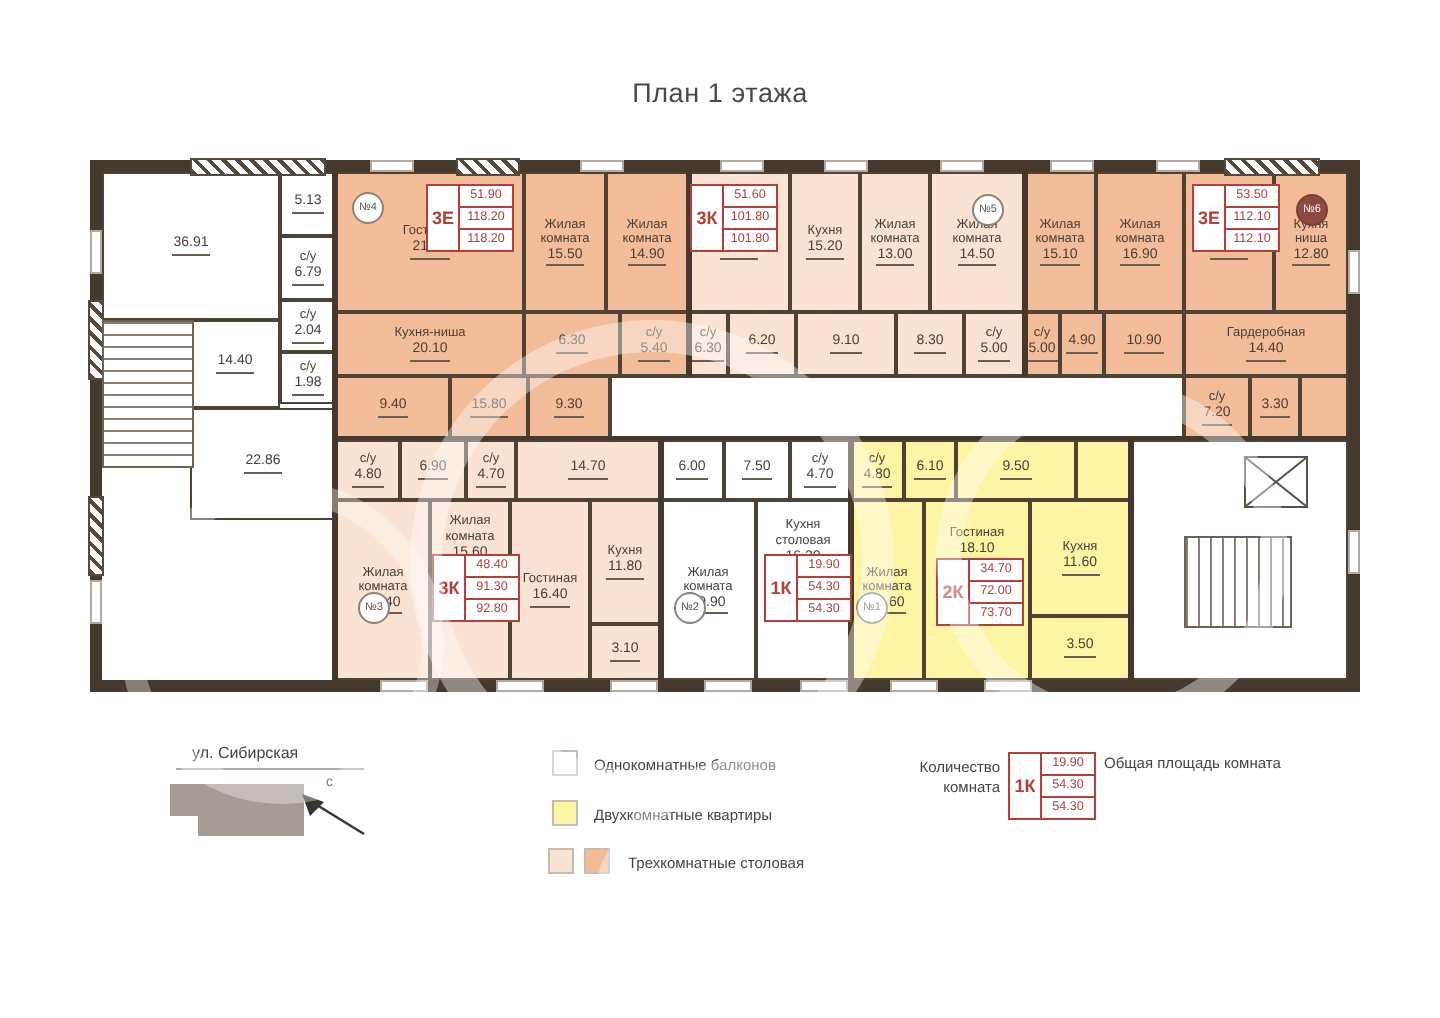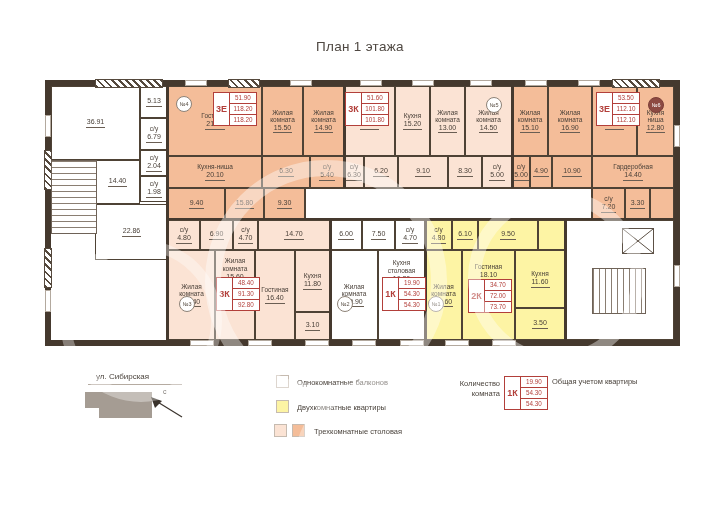--- a/index.html
+++ b/index.html
@@ -381,14 +381,14 @@
   </div>
 <div class="stamp" style="left:504px;top:376px">
     <div class="st-t">1К</div>
     <div class="st-v">
       <span>19.90</span>
       <span>54.30</span>
       <span>54.30</span>
     </div>
   </div>
 <div id="desc">
-    <div>Общая учетом квартиры</div>
+    <div>Общая площадь комната</div>
   </div>
 
 </body></html>

